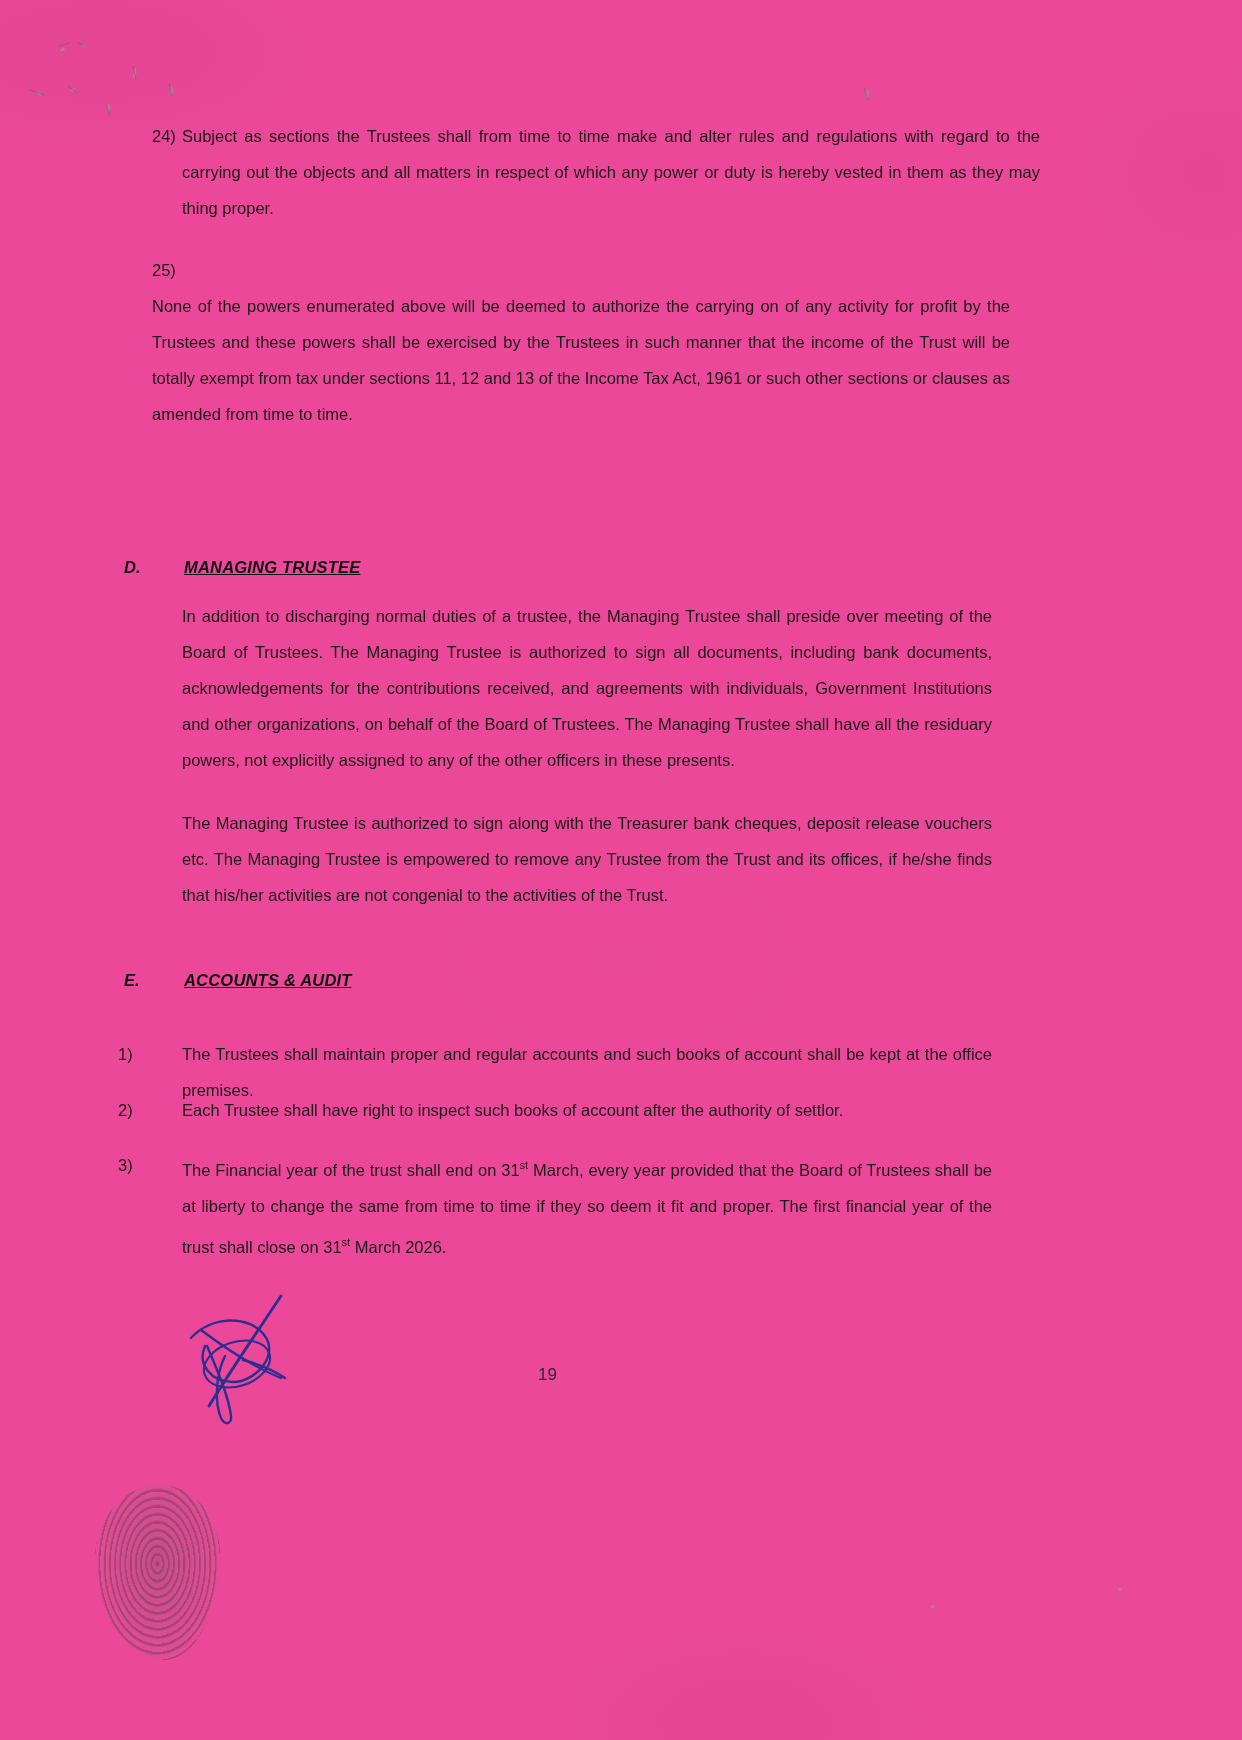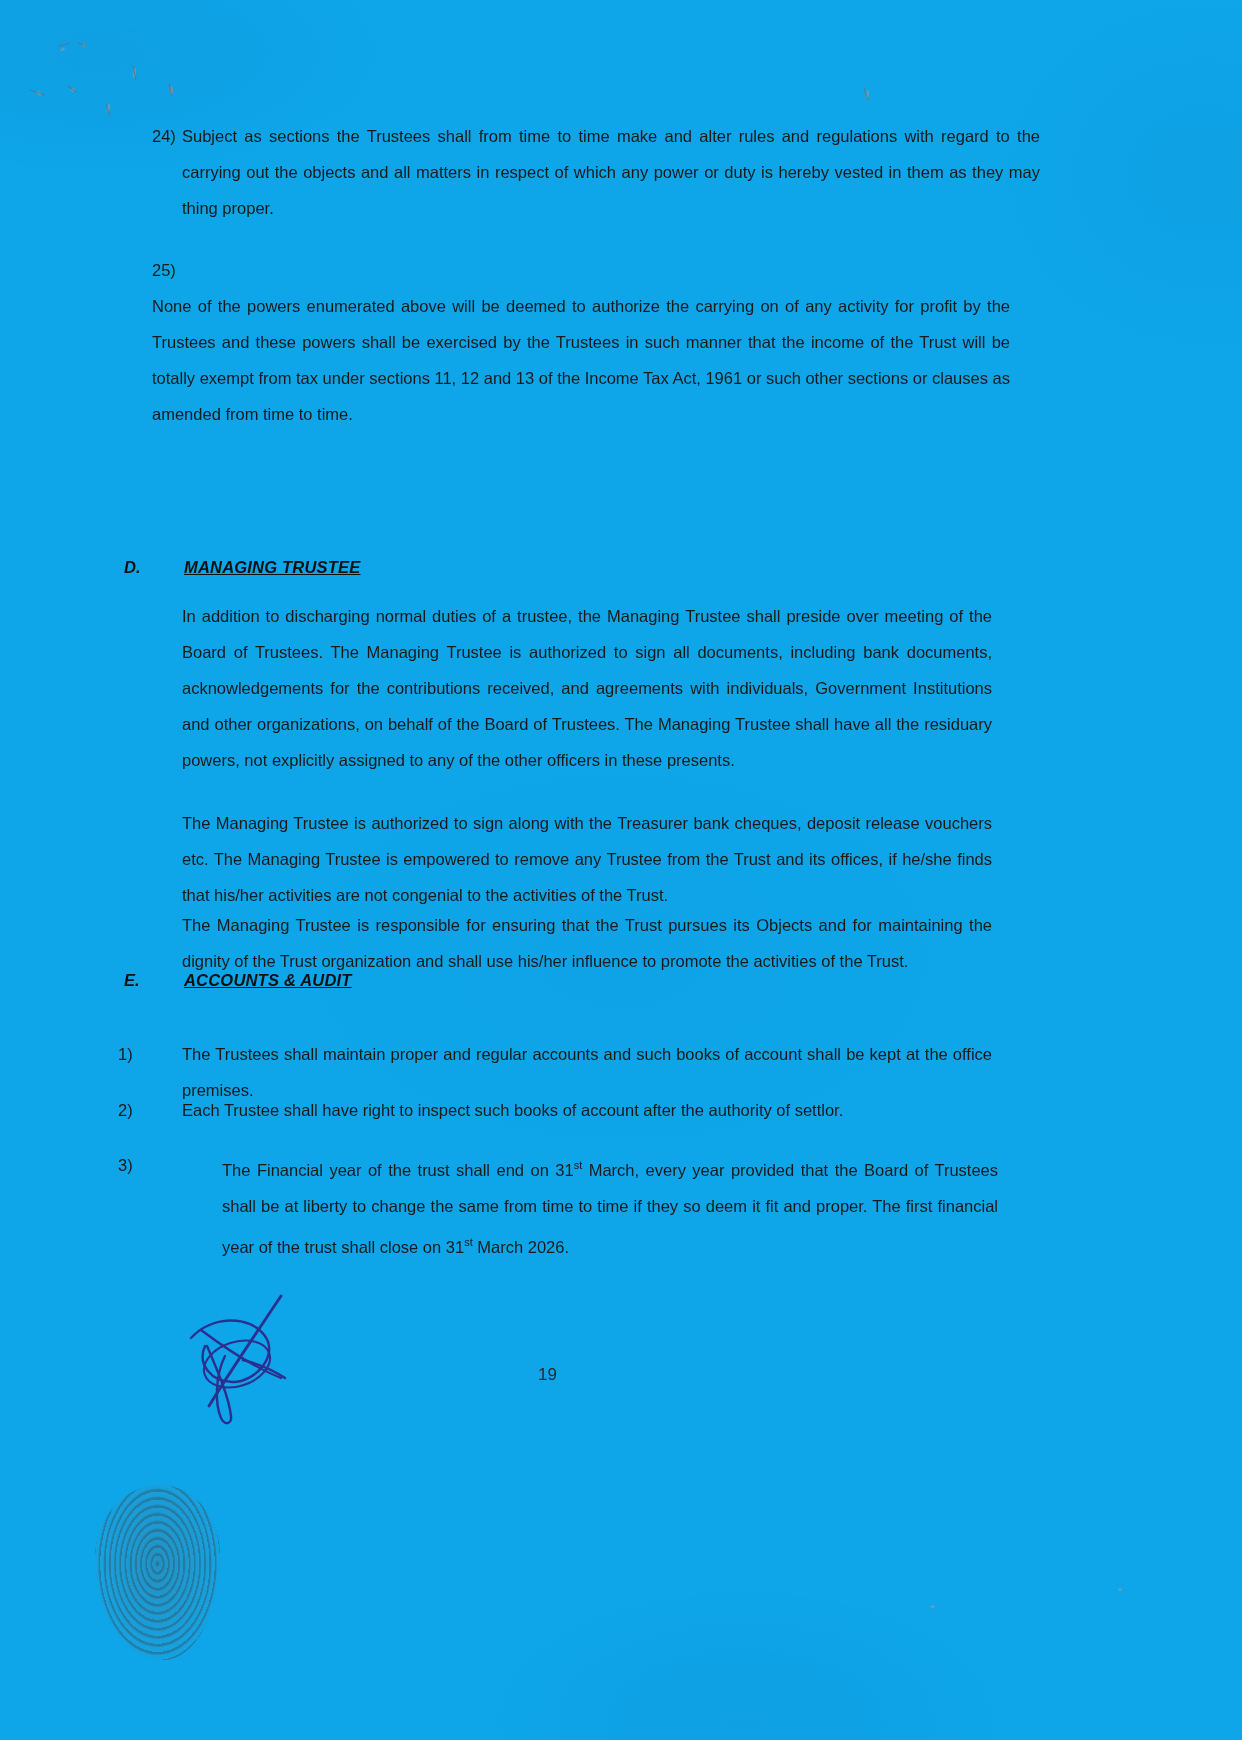--- a/index.html
+++ b/index.html
@@ -4,21 +4,21 @@
 <style>
   html, body {
     margin: 0;
     padding: 0;
     background: #b8b8b8;
   }
   .page {
     position: relative;
     width: 1242px;
     height: 1740px;
-    background: #0ea5e9;
+    background: #ec4899;
     overflow: hidden;
     font-family: "Liberation Sans", sans-serif;
     color: #1a1a1a;
   }
   
   .scan-tint {
     position: absolute;
     inset: 0;
     pointer-events: none;
     background:
@@ -158,40 +158,39 @@
     </div>
 
 
     <div class="section-head" style="left:124px;top:558px;">
       <div class="section-letter">D.</div>
       <div class="section-title">MANAGING TRUSTEE</div>
     </div>
 
     <div class="para" style="left:182px;top:598px;width:810px;text-align-last:left;">In addition to discharging normal duties of a trustee, the Managing Trustee shall preside over meeting of the Board of Trustees. The Managing Trustee is authorized to sign all documents, including bank documents, acknowledgements for the contributions received, and agreements with individuals, Government Institutions and other organizations, on behalf of the Board of Trustees. The Managing Trustee shall have all the residuary powers, not explicitly assigned to any of the other officers in these presents.</div>
     <div class="para" style="left:182px;top:805px;width:810px;text-align-last:left;">The Managing Trustee is authorized to sign along with the Treasurer bank cheques, deposit release vouchers etc. The Managing Trustee is empowered to remove any Trustee from the Trust and its offices, if he/she finds that his/her activities are not congenial to the activities of the Trust.</div>
-    <div class="para" style="left:182px;top:907px;width:810px;text-align-last:left;">The Managing Trustee is responsible for ensuring that the Trust pursues its Objects and for maintaining the dignity of the Trust organization and shall use his/her influence to promote the activities of the Trust.</div>
 
     <div class="section-head" style="left:124px;top:971px;">
       <div class="section-letter">E.</div>
       <div class="section-title">ACCOUNTS &amp; AUDIT</div>
     </div>
 
     <div class="clause" style="left:118px;top:1036px;width:880px;">
       <div class="num" style="width:64px;">1)</div>
       <div class="body-text just-last-left" style="width:810px;">The Trustees shall maintain proper and regular accounts and such books of account shall be kept at the office premises.</div>
     </div>
 
     <div class="clause" style="left:118px;top:1092px;width:880px;">
       <div class="num" style="width:64px;">2)</div>
       <div class="body-text just-last-left" style="width:810px;">Each Trustee shall have right to inspect such books of account after the authority of settlor.</div>
     </div>
 
     <div class="clause" style="left:118px;top:1147px;width:880px;">
       <div class="num" style="width:64px;">3)</div>
-      <div class="body-text just-last-left" style="width:810px;margin-left:40px;"><span>The Financial year of the trust shall end on 31</span><sup>st</sup><span> March, every year provided that the Board of Trustees shall be at liberty to change the same from time to time if they so deem it fit and proper. The first financial year of the trust shall close on 31</span><sup>st</sup><span> March 2026.</span></div>
+      <div class="body-text just-last-left" style="width:810px;"><span>The Financial year of the trust shall end on 31</span><sup>st</sup><span> March, every year provided that the Board of Trustees shall be at liberty to change the same from time to time if they so deem it fit and proper. The first financial year of the trust shall close on 31</span><sup>st</sup><span> March 2026.</span></div>
     </div>
 
     <div class="page-number" style="left:538px;top:1365px;">19</div>
 
     <svg class="signature" viewBox="0 0 140 140">
       <g fill="none" stroke="#2b2f8f" stroke-width="2.4" stroke-linecap="round">
         <path d="M6 48 C 26 26, 64 24, 80 46 C 94 66, 70 92, 48 92 C 26 92, 12 74, 20 56"></path>
         <path d="M16 40 C 40 58, 66 76, 96 88"></path>
         <path d="M96 6 C 72 42, 46 80, 24 116" stroke-width="2.8"></path>
         <path d="M22 56 C 34 84, 44 108, 46 126 C 47 134, 40 136, 36 128 C 30 114, 30 86, 40 66"></path>

